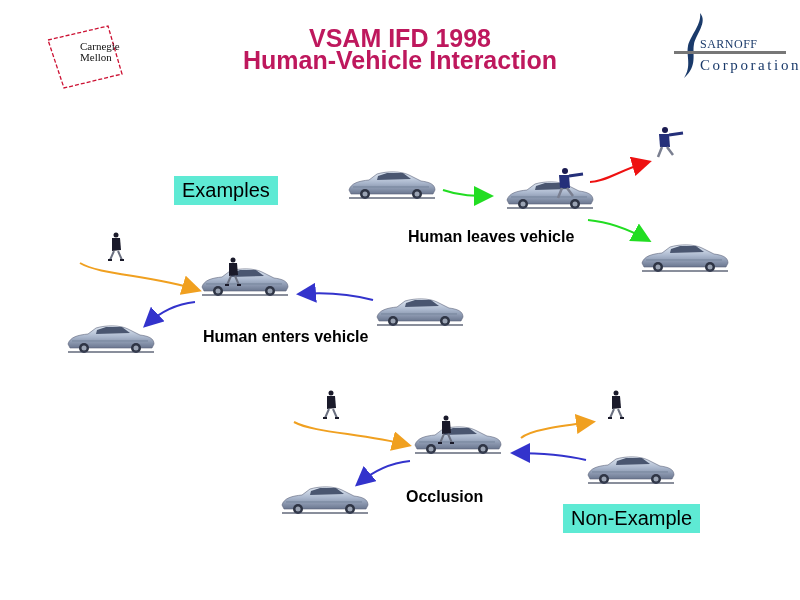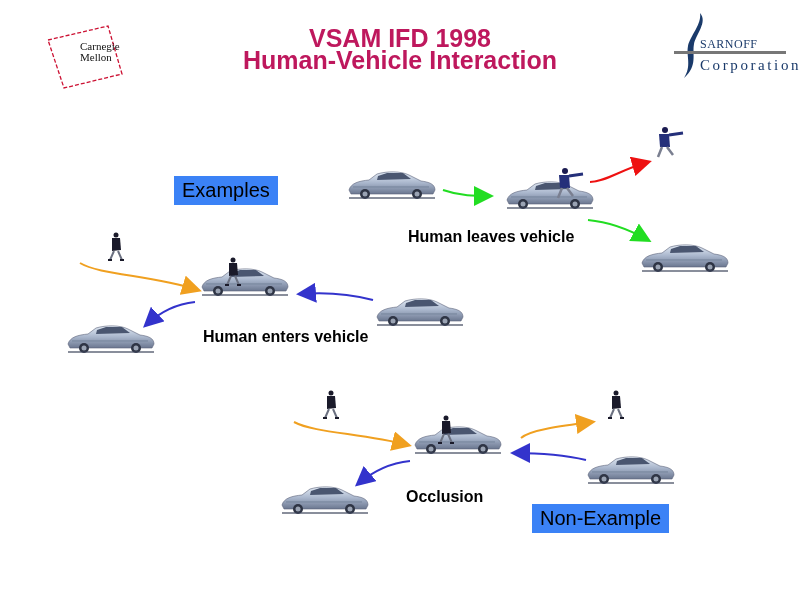--- a/index.html
+++ b/index.html
@@ -1,20 +1,20 @@
 <!DOCTYPE html>
 <html><head>
 <meta charset="utf-8">
 <style>
   html, body { margin:0; padding:0; background:#ffffff; }
   body { width:800px; height:600px; position:relative; overflow:hidden; font-family:"Liberation Sans", sans-serif; }
   .abs { position:absolute; }
   .title { left:0; width:800px; text-align:center; font-weight:bold; color:#be185d; font-size:25px; line-height:30px; }
   .label { font-weight:bold; font-size:16px; color:#000; white-space:nowrap; }
-  .tag { background:#3b82f6; font-size:20px; padding:3px 8px; color:#000; white-space:nowrap; }
+  .tag { background:#5eead4; font-size:20px; padding:3px 8px; color:#000; white-space:nowrap; }
   .cmu-text { font-family:"Liberation Serif", serif; font-size:11px; line-height:11px; color:#111; }
   .sarnoff-text { font-family:"Liberation Serif", serif; color:#1a3a6a; }
   svg.scene { position:absolute; left:0; top:0; }
 </style>
 </head>
 <body>
 
 <div class="abs title" style="top:23px;">VSAM IFD 1998</div>
 <div class="abs title" style="top:45px;">Human-Vehicle Interaction</div>
 
@@ -29,21 +29,21 @@
 <div class="abs" style="left:670px;top:10px;width:120px;height:75px;">
   <svg width="120" height="75">
     <path d="M30,3 C38,12 26,24 24,34 C22,44 28,56 14,68 C22,56 16,46 18,36 C20,26 32,14 30,3 Z" fill="#1a3a6a"></path>
     <rect x="4" y="41" width="112" height="3" fill="#777"></rect>
   </svg>
   <div class="abs sarnoff-text" style="left:30px;top:27px;font-size:12px;letter-spacing:0.5px;">SARNOFF</div>
   <div class="abs sarnoff-text" style="left:30px;top:47px;font-size:15px;letter-spacing:2.6px;">Corporation</div>
 </div>
 
 <div class="abs tag" style="left:174px;top:176px;">Examples</div>
-<div class="abs tag" style="left:532px;top:504px;text-align:right;">Non-Example</div>
+<div class="abs tag" style="left:563px;top:504px;text-align:right;">Non-Example</div>
 
 <div class="abs label" style="left:408px;top:228px;">Human leaves vehicle</div>
 <div class="abs label" style="left:203px;top:328px;">Human enters vehicle</div>
 <div class="abs label" style="left:406px;top:488px;">Occlusion</div>
 
 <svg class="scene" width="800" height="600">
   <defs>
     <linearGradient id="carBody" x1="0" y1="0" x2="0" y2="1">
       <stop offset="0" stop-color="#e4ecf6"></stop>
       <stop offset="0.5" stop-color="#a9b6cc"></stop>

